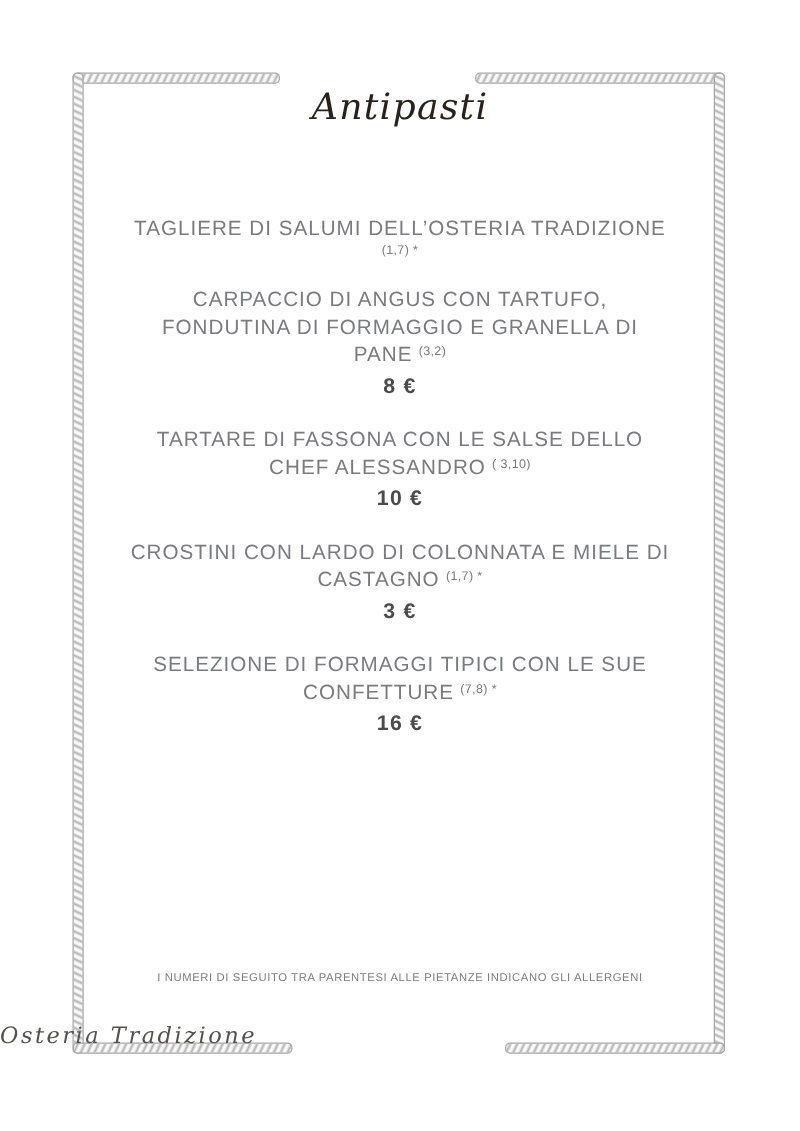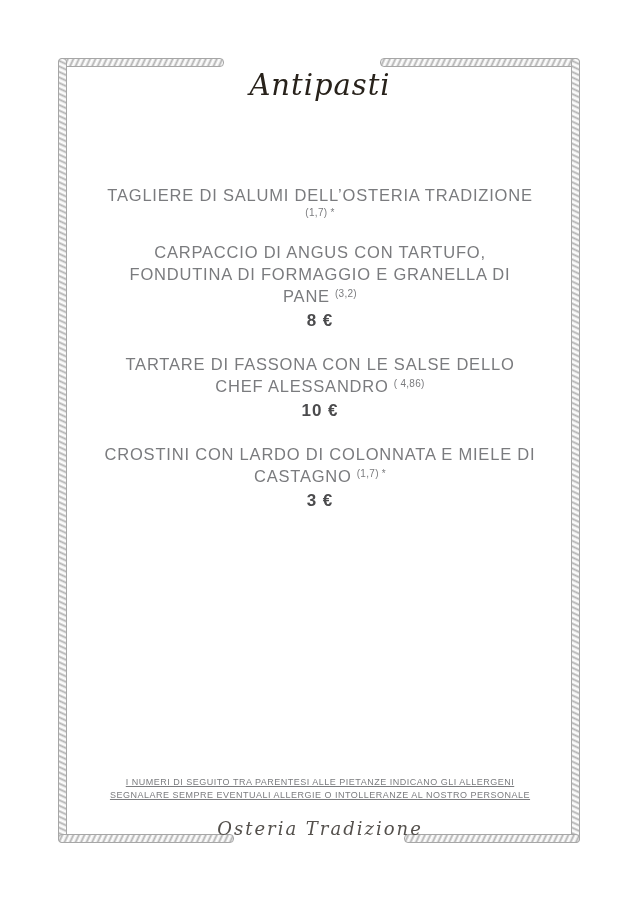--- a/index.html
+++ b/index.html
@@ -56,21 +56,20 @@
     margin-top: 28px;
   }
 
   
   .content {
     position: absolute;
     top: 172px;
     left: 90px;
     width: 460px;
     text-align: center;
-    margin-top: 12px;
   }
   .item { margin-bottom: 21px; }
   .item-name {
     font-size: 16.5px;
     line-height: 22px;
     letter-spacing: 0.8px;
     color: #7a7b7e;
     white-space: pre-line;
   }
   .allergen {
@@ -100,30 +99,28 @@
   .footer {
     position: absolute;
     top: 776px;
     left: 70px;
     width: 500px;
     text-align: center;
     font-size: 9px;
     line-height: 12.5px;
     letter-spacing: 0.5px;
     color: #7b7c7f;
-    text-decoration: underline;
   }
 
   
   .brand {
     position: absolute;
     top: 818px;
     left: 0;
     width: 100%;
-    text-align: center;
     font-family: "DejaVu Serif", serif;
     font-style: italic;
     font-size: 18px;
     letter-spacing: 2px;
     color: #54504c;
   }
 </style>
 </head>
 <body>
 
@@ -147,33 +144,37 @@
 
     <div class="item">
       <div class="name-line"><span class="item-name">CARPACCIO DI ANGUS CON TARTUFO,
 FONDUTINA DI FORMAGGIO E GRANELLA DI
 PANE</span><sup class="allergen">(3,2)</sup></div>
       <div class="price">8 €</div>
     </div>
 
     <div class="item">
       <div class="name-line"><span class="item-name">TARTARE DI FASSONA CON LE SALSE DELLO
-CHEF ALESSANDRO</span><sup class="allergen">( 4,86)</sup></div>
+CHEF ALESSANDRO</span><sup class="allergen">( 3,10)</sup></div>
       <div class="price">10 €</div>
     </div>
 
     <div class="item">
       <div class="name-line"><span class="item-name">CROSTINI CON LARDO DI COLONNATA E MIELE DI
 CASTAGNO</span><sup class="allergen">(1,7) *</sup></div>
       <div class="price">3 €</div>
     </div>
 
+    <div class="item">
+      <div class="name-line"><span class="item-name">SELEZIONE DI FORMAGGI TIPICI CON LE SUE
+CONFETTURE</span><sup class="allergen">(7,8) *</sup></div>
+      <div class="price">16 €</div>
+    </div>
 
   </div>
 
   <div class="footer">
     <div>I NUMERI DI SEGUITO TRA PARENTESI ALLE PIETANZE INDICANO GLI ALLERGENI</div>
-    <div>SEGNALARE SEMPRE EVENTUALI ALLERGIE O INTOLLERANZE AL NOSTRO PERSONALE</div>
   </div>
 
   <div class="brand">Osteria Tradizione</div>
 
 </div>
 
 </body></html>

